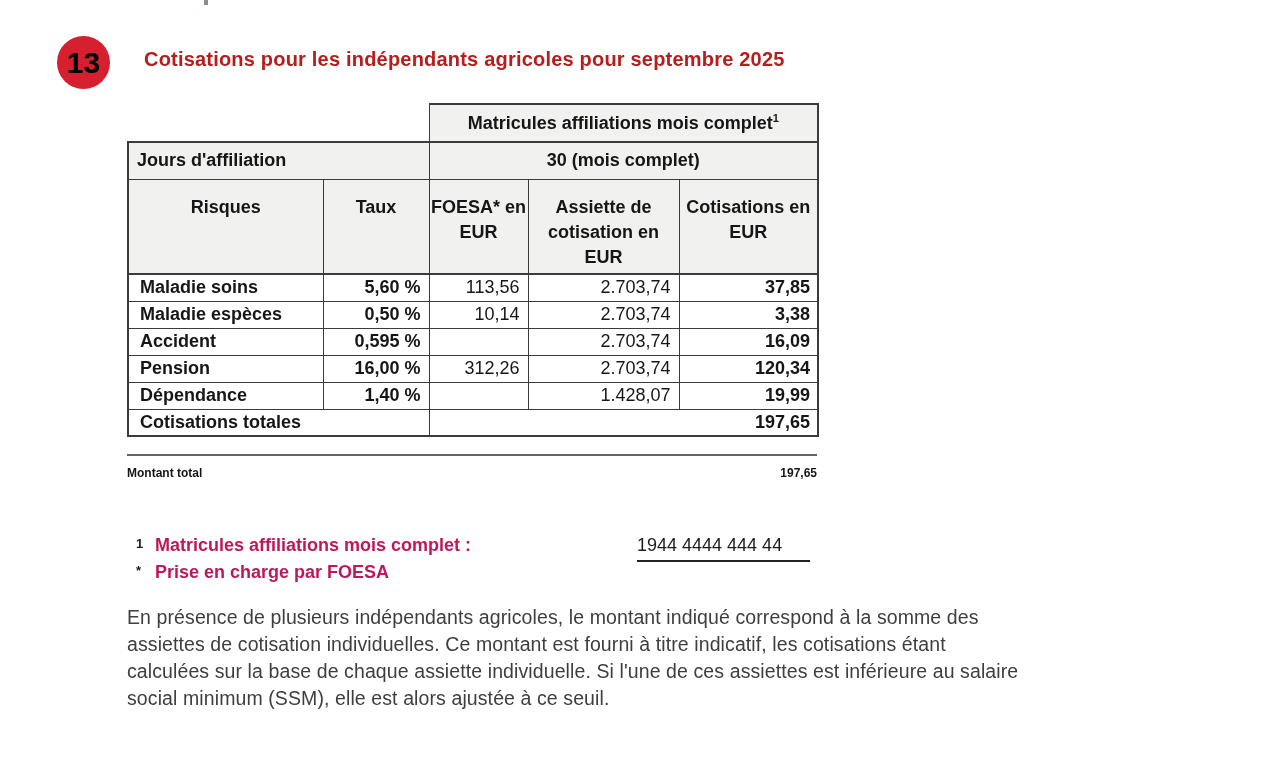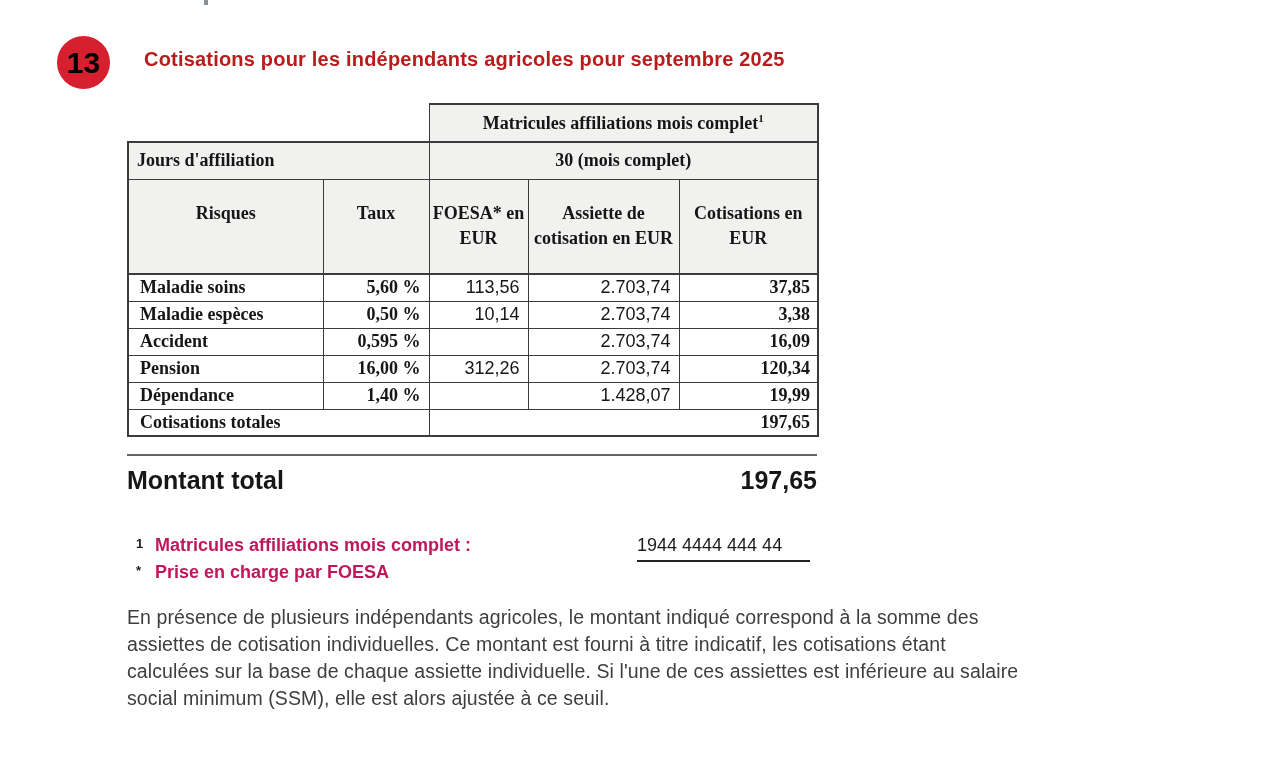--- a/index.html
+++ b/index.html
@@ -29,43 +29,43 @@
     font-size: 20px; font-weight: bold; color: #b91c1c;
     letter-spacing: 0.2px;
   }
   .table-wrap { position: absolute; left: 127px; top: 103px; }
   table {
     border-collapse: collapse; table-layout: fixed;
     width: 690px; font-size: 18px; color: #161616;
   }
   td, th { padding: 0; vertical-align: middle; font-weight: normal; }
   .gray { background: #f1f1f0; }
-  .bold { font-weight: bold; font-family: Liberation Serif, serif; }
+  .bold { font-weight: bold; }
   .center { text-align: center; }
   .right { text-align: right; }
   .padL { padding-left: 11px; }
   .padL8 { padding-left: 8px; }
   .padR { padding-right: 8px; }
   .padR7 { padding-right: 7px; }
   .bL2 { border-left: 2px solid #3b3b3b; }
   .bR2 { border-right: 2px solid #3b3b3b; }
   .bT2 { border-top: 2px solid #3b3b3b; }
   .bB2 { border-bottom: 2px solid #3b3b3b; }
   .bL1 { border-left: 1px solid #3b3b3b; }
   .bB1 { border-bottom: 1px solid #3b3b3b; }
-  .colhead { vertical-align: top; padding-top: 21px; line-height: 25px; }
+  .colhead { vertical-align: top; padding-top: 15px; line-height: 25px; }
   sup.hdr { font-size: 11px; vertical-align: super; line-height: 0; }
   .rule {
     position: absolute; left: 127px; top: 454px;
     width: 690px; height: 2px; background: #646464;
   }
   .montant {
     position: absolute; left: 127px; top: 466px; width: 690px;
     display: flex; justify-content: space-between;
-    font-size: 25px; font-weight: bold; color: #161616;
+    font-size: 12px; font-weight: bold; color: #161616;
   }
   .footnotes { position: absolute; left: 127px; top: 535px; width: 690px; }
   .fn-line { position: relative; display: flex; height: 26px; margin-bottom: 1px; }
   .fn-marker {
     width: 28px; padding-left: 9px; padding-top: 1px;
     font-size: 13px; font-weight: bold; flex: none;
   }
   .fn-label { font-size: 18px; font-weight: bold; color: #be185d; }
   .fn-value {
     position: absolute; left: 510px; top: 0; width: 173px;

